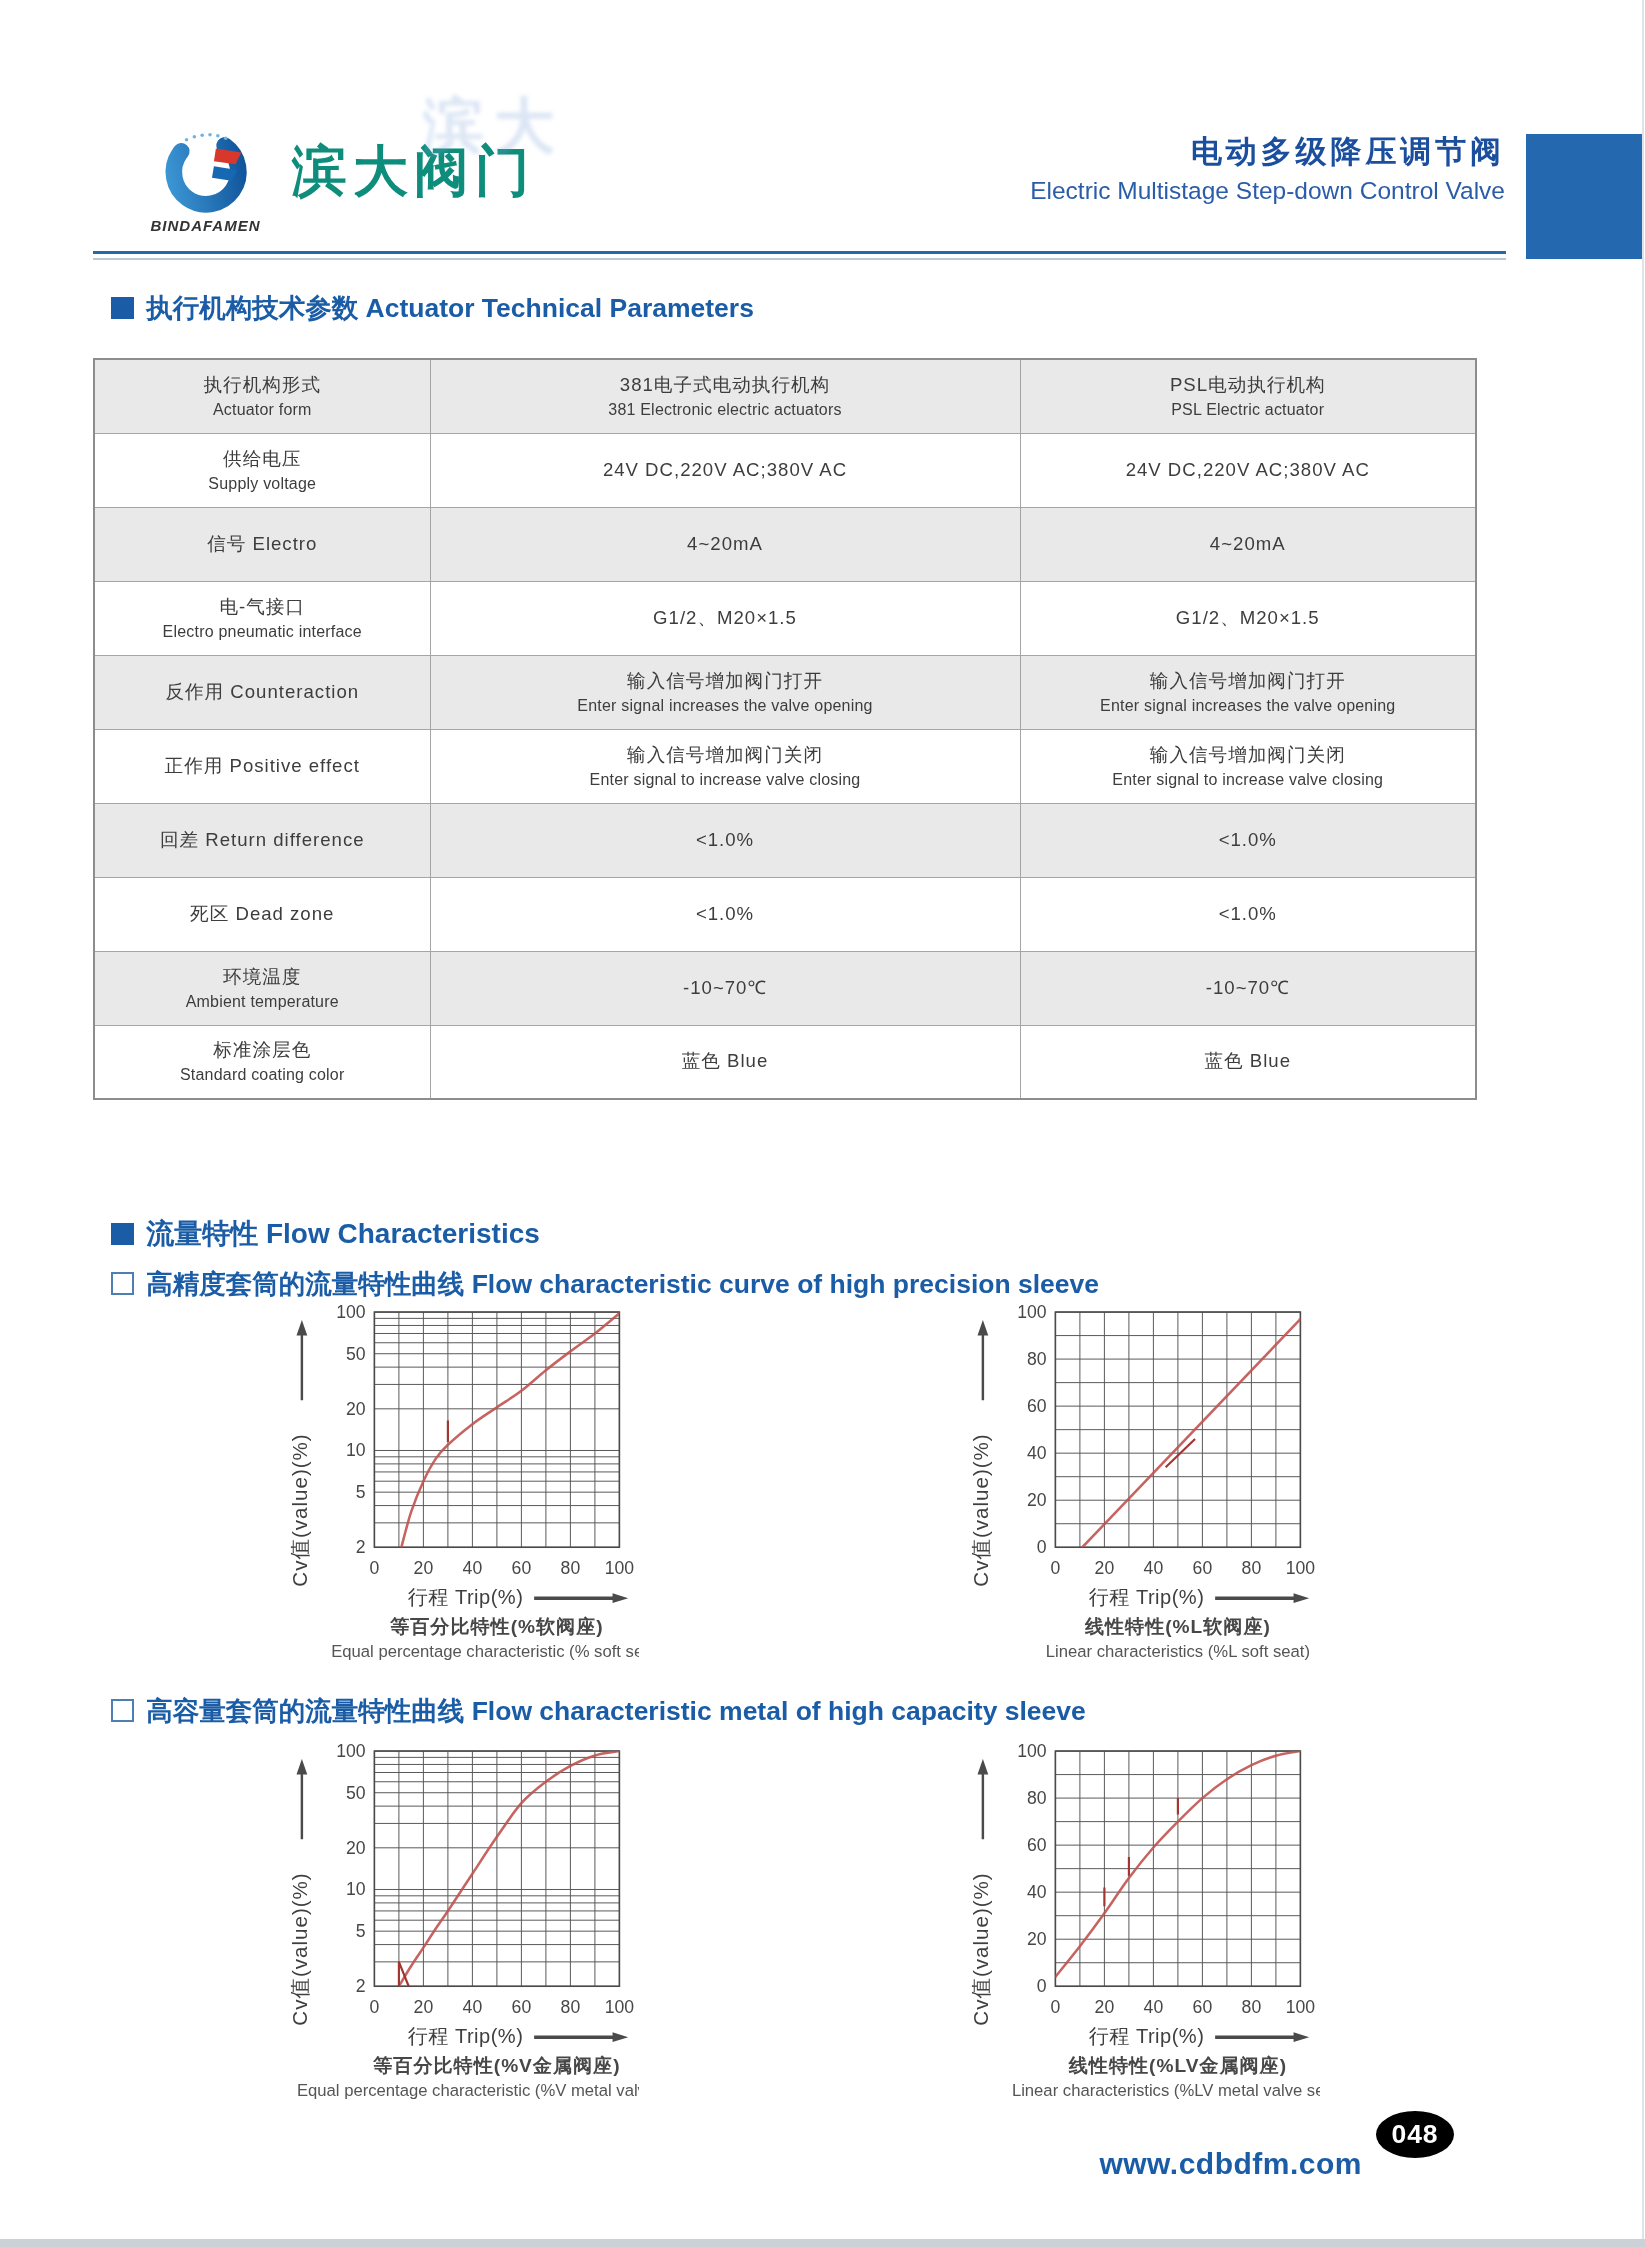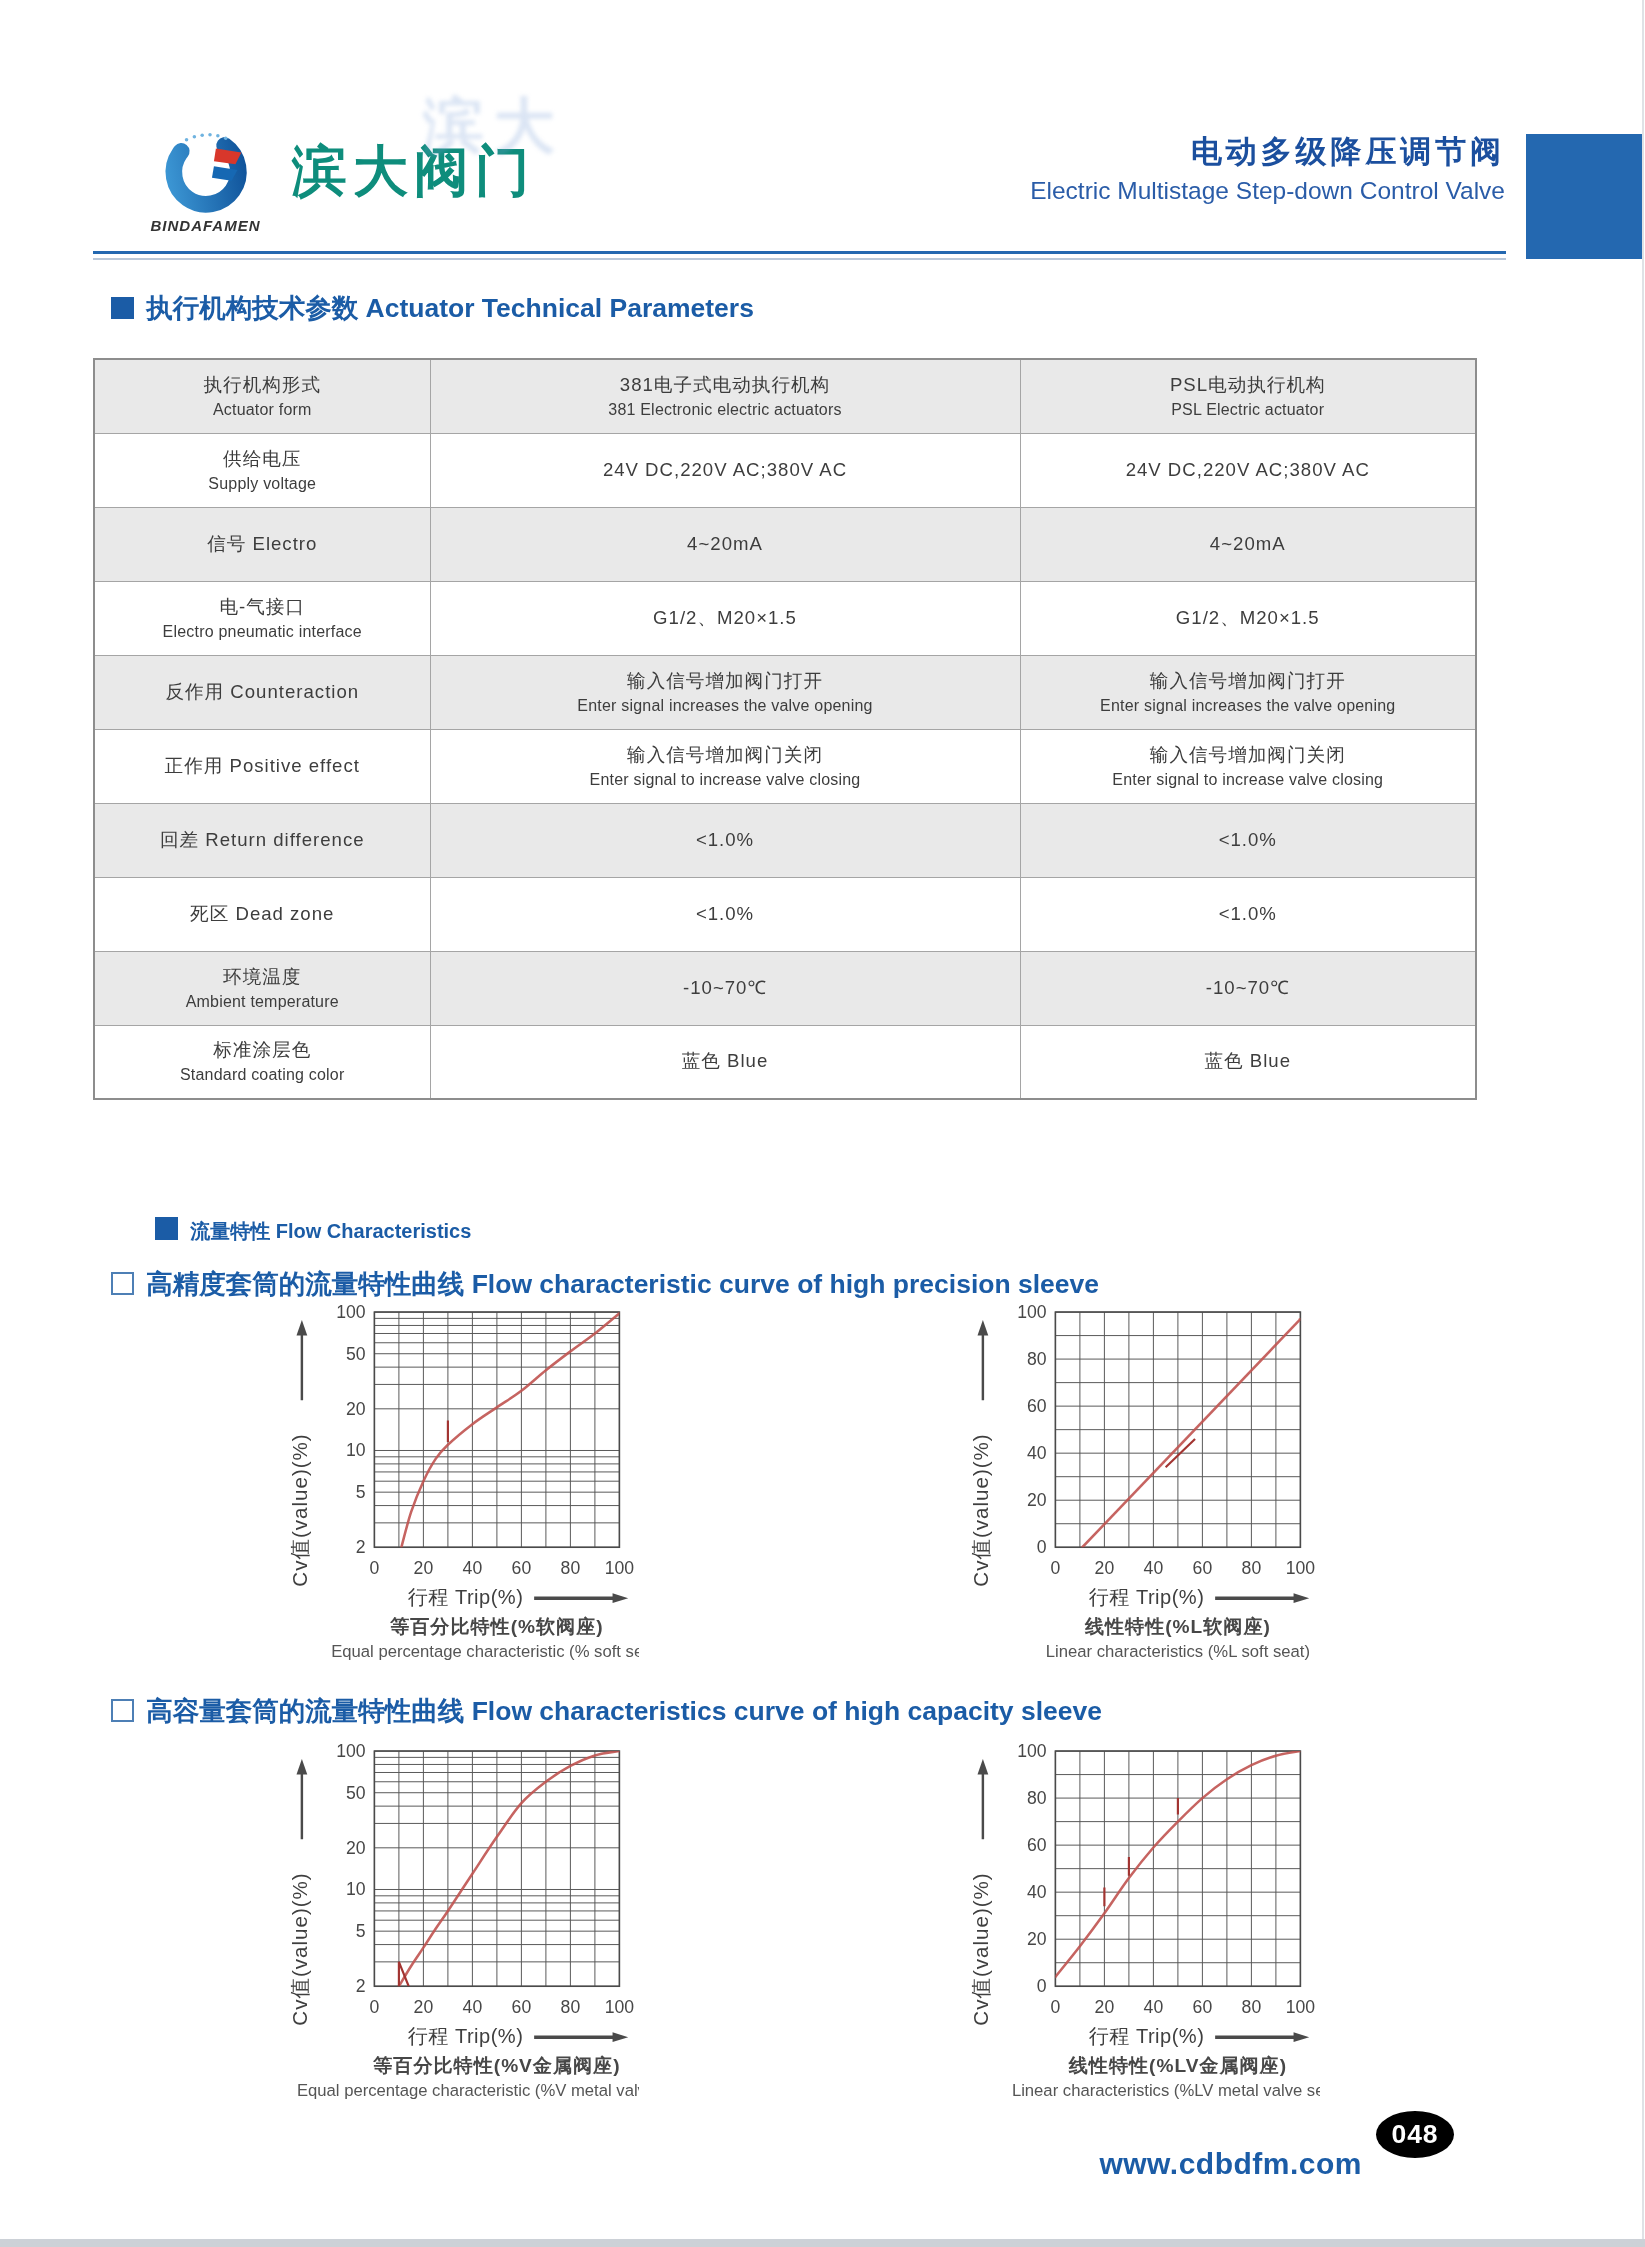--- a/index.html
+++ b/index.html
@@ -20,21 +20,21 @@
   #page-title-en{right:141px;top:177px;font-size:24.5px;color:#2a5ca8;text-align:right;white-space:nowrap;}
   #blue-block{left:1526px;top:134px;width:116px;height:125px;background:#2468b0;}
   #rule1{left:93px;top:251px;width:1413px;height:2.9px;background:#2468b0;}
   #rule2{left:93px;top:258px;width:1413px;height:2px;background:#b9c7d8;}
   #right-edge{left:1642px;top:0;width:2px;height:2247px;background:#dfe2e6;}
   #bottom-edge{left:0;top:2239px;width:1646px;height:8.8px;background:#ccd1d7;}
 
   
   .sec-row{position:absolute;color:#1b5ca6;font-weight:bold;white-space:nowrap;}
   #sec1{left:111px;top:290px;font-size:26.5px;}
-  #sec2{left:111px;top:1215px;font-size:20px;margin-left:44px;}
+  #sec2{left:111px;top:1215px;font-size:28px;}
   #sub1{left:111px;top:1266px;font-size:26.5px;}
   #sub2{left:111px;top:1693px;font-size:26.5px;}
   .sq{display:inline-block;width:22.5px;height:22.5px;background:#1b5ca6;margin-right:12.7px;transform:translateY(2px);}
   .sqh{display:inline-block;width:18.6px;height:18.6px;background:#fff;border:2.9px solid #4d7fb5;margin-right:12.7px;transform:translateY(2px);}
 
   
   #params-table{position:absolute;left:93px;top:358px;border-collapse:collapse;table-layout:fixed;
                 border:2px solid #8d8d8d;}
   #params-table td{border:1px solid #a5a5a5;text-align:center;vertical-align:middle;color:#3d3d3d;padding:2px 9.8px;}
   #params-table tr{height:74px;}
@@ -221,21 +221,21 @@
     </tbody>
   </table>
 
   <div id="sec2" class="sec-row">
     <span class="sq"></span><span>流量特性 Flow Characteristics</span>
   </div>
   <div id="sub1" class="sec-row">
     <span class="sqh"></span><span>高精度套筒的流量特性曲线 Flow characteristic curve of high precision sleeve</span>
   </div>
   <div id="sub2" class="sec-row">
-    <span class="sqh"></span><span>高容量套筒的流量特性曲线 Flow characteristics curve of high capacity sleeve</span>
+    <span class="sqh"></span><span>高容量套筒的流量特性曲线 Flow characteristic metal of high capacity sleeve</span>
   </div>
 
   <div class="chart" style="left:247px;top:1302px">
     <svg width="392" height="368" viewBox="0 0 400 375">
         <clipPath id="clip0">
           <rect x="130" y="10" width="250" height="240"></rect>
         </clipPath>
         <line x1="130" y1="10" x2="130" y2="250" stroke="#565656" stroke-width="1"></line>
         <line x1="155" y1="10" x2="155" y2="250" stroke="#565656" stroke-width="1"></line>
         <line x1="180" y1="10" x2="180" y2="250" stroke="#565656" stroke-width="1"></line>

